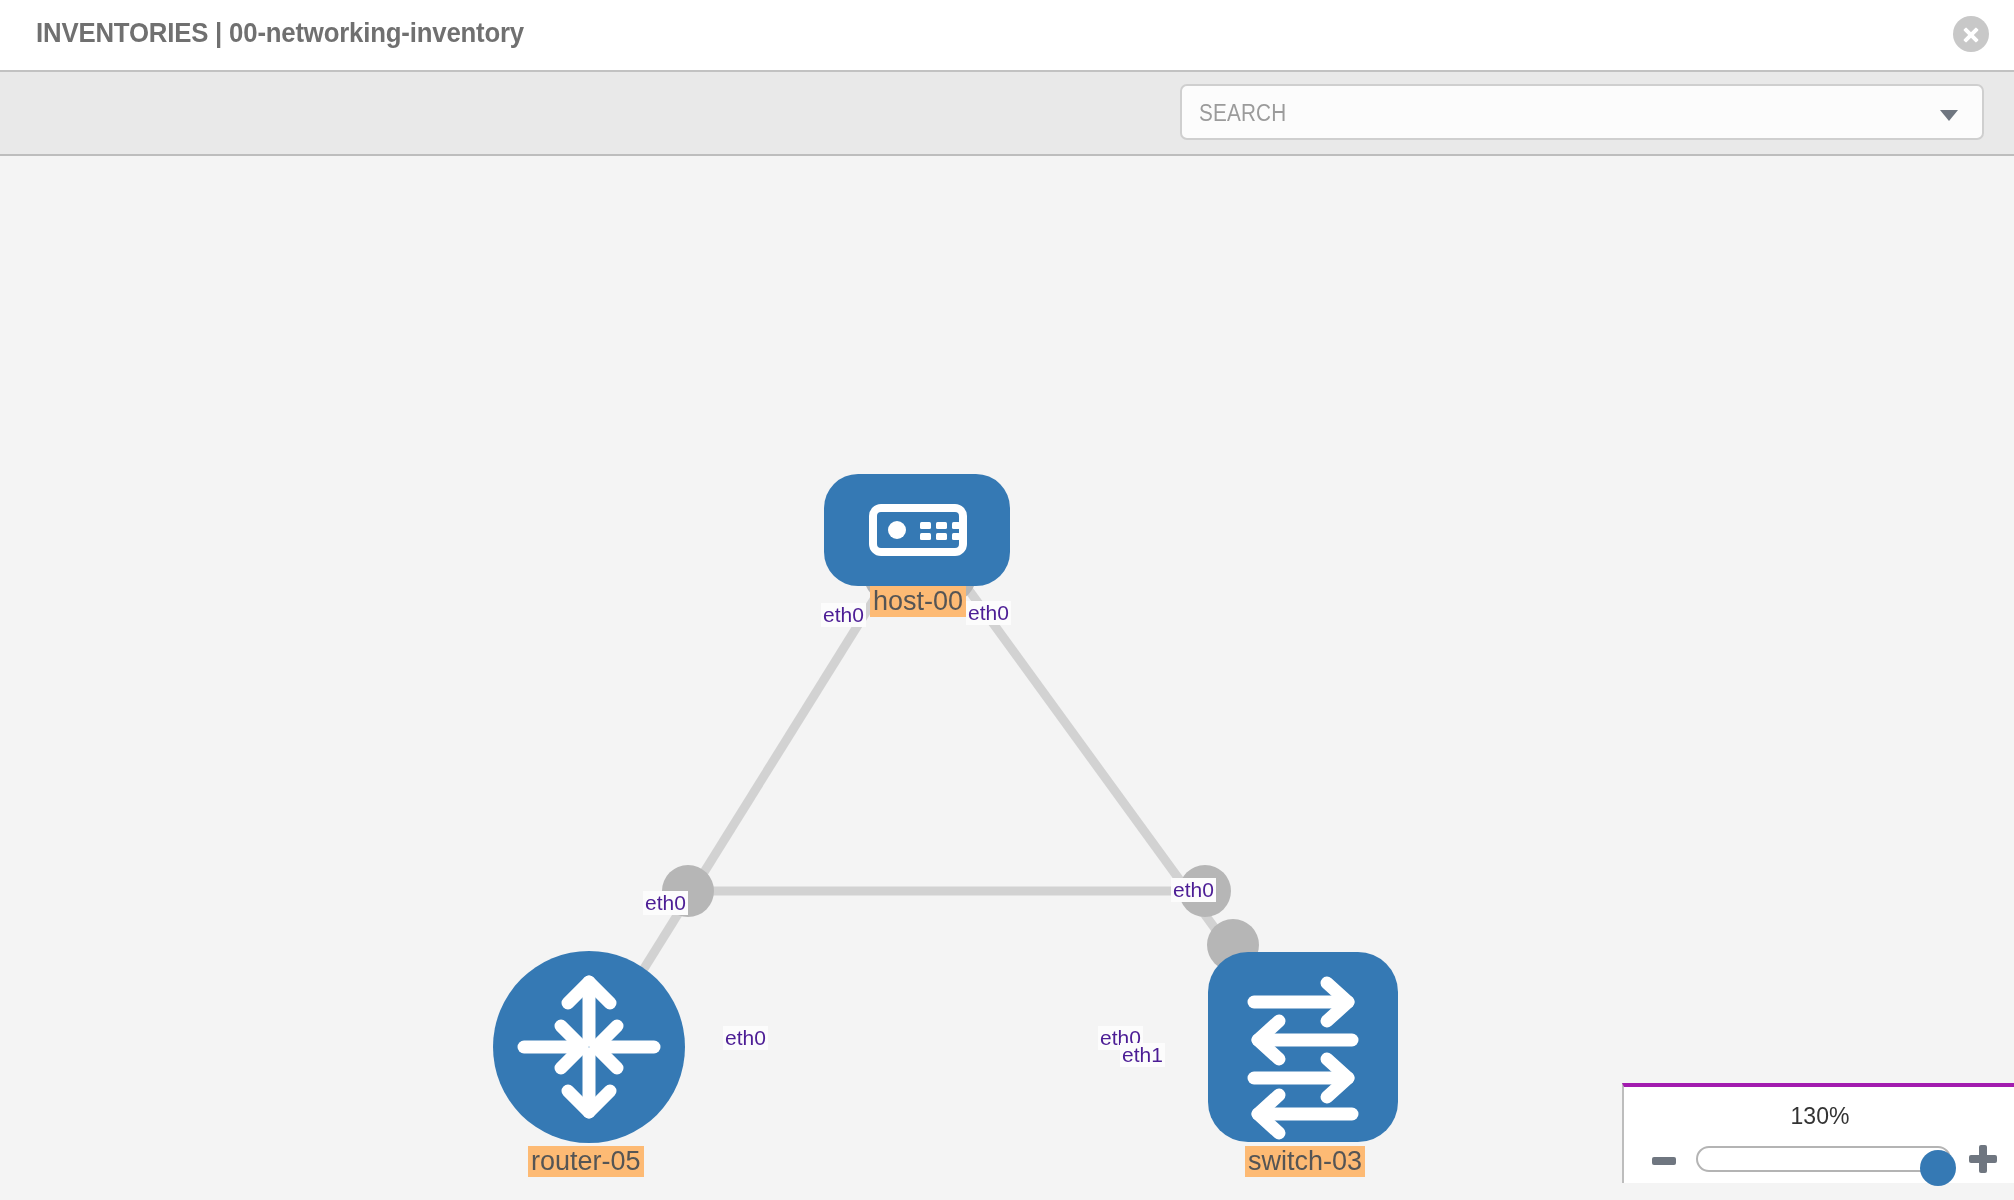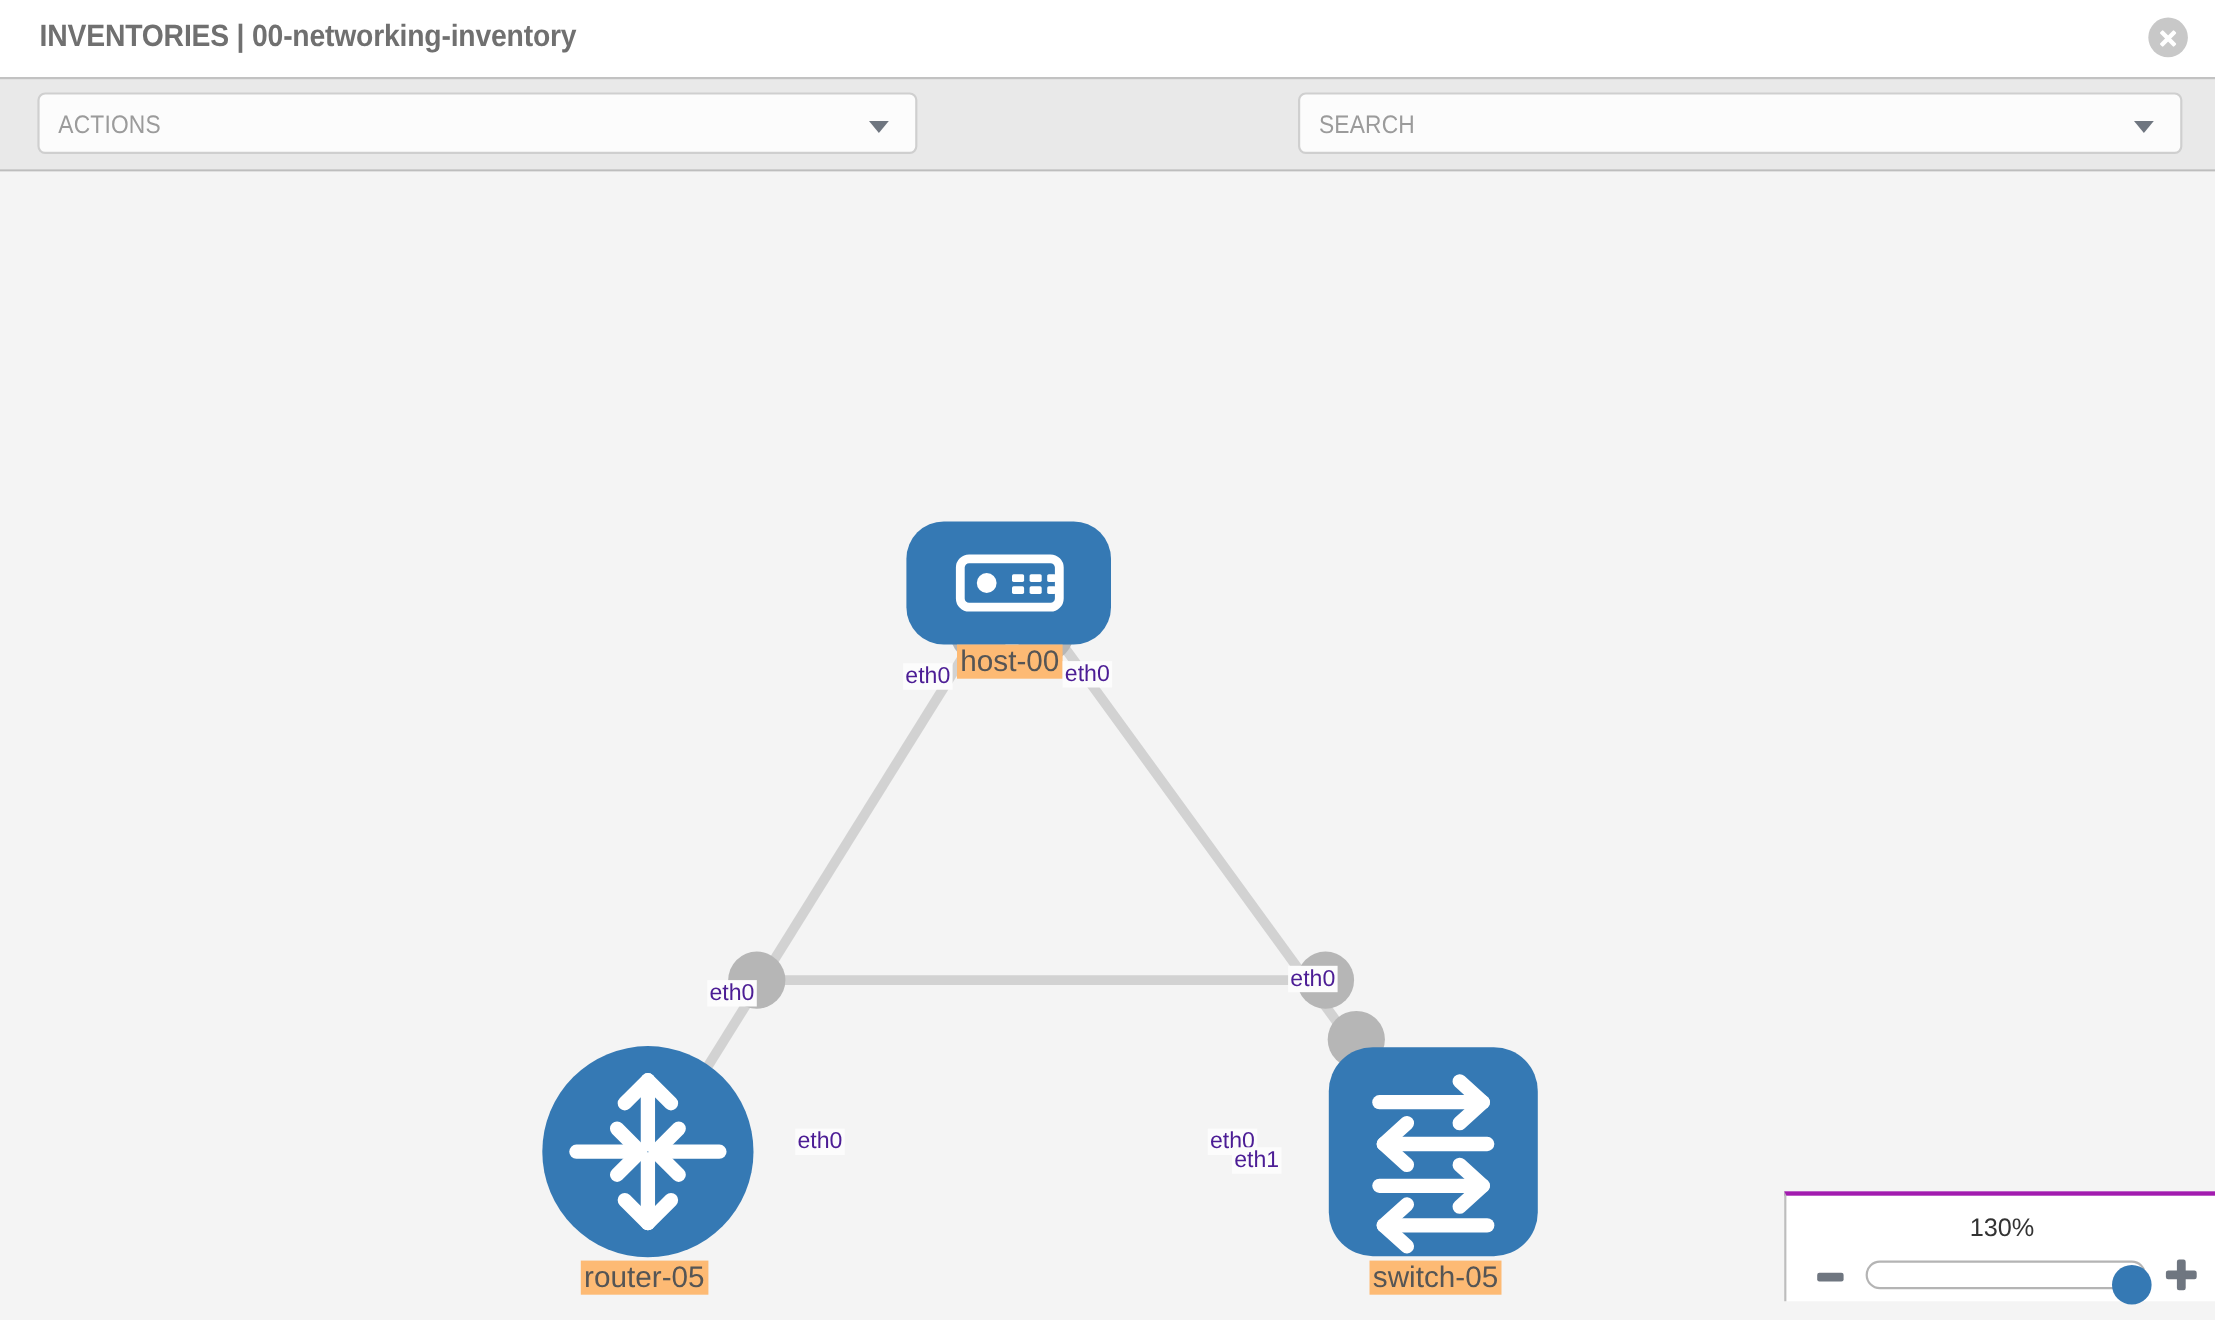--- a/index.html
+++ b/index.html
@@ -256,24 +256,20 @@
   <div class="header">
     <div class="header-title">INVENTORIES | 00-networking-inventory</div>
     <div class="close-btn">
       <span class="x1"></span>
       <span class="x2"></span>
     </div>
   </div>
 
   <div class="toolbar">
 
-    <div class="actions-select">
-      <span class="label">ACTIONS</span>
-      <span class="caret"></span>
-    </div>
 
     <svg class="tool-icon wrench-icon" viewBox="0 0 24 24">
       <path fill="#7d838d" d="M20.1 3.6a5.6 5.6 0 0 0-6.6 6.9L3.4 20.6a1.6 1.6 0 0 0 0 2.3 1.6 1.6 0 0 0 2.3 0L15.8 12.8a5.6 5.6 0 0 0 6.9-6.6l-3.2 3.2-2.9-.8-.8-2.9z"></path>
     </svg>
 
     <svg class="tool-icon key-icon" viewBox="0 0 24 24">
       <path fill="#7d838d" d="M8.5 2.5a5.6 5.6 0 1 0 3.6 9.9l1.6 1.6 1.6-1.6 1.7 1.7 1.5-1.5 1.7 1.7 1.6-1.6-7.7-7.7A5.6 5.6 0 0 0 8.5 2.5zm-.8 2.4a2.5 2.5 0 1 1 0 5 2.5 2.5 0 0 1 0-5z"></path>
     </svg>
 
     <div class="search-select">
@@ -350,21 +346,21 @@
           <polyline points="1327,903 1348,922 1327,941" stroke-linejoin="round"></polyline>
 
           <line x1="1352" y1="958" x2="1258" y2="958"></line>
           <polyline points="1279,939 1258,958 1279,977" stroke-linejoin="round"></polyline>
         </g>
       </g>
     </svg>
 
     <div class="node-label" style="left:870px; top:430px;">host-00</div>
     <div class="node-label" style="left:528px; top:990px;">router-05</div>
-    <div class="node-label" style="left:1245px; top:990px;">switch-05</div>
+    <div class="node-label" style="left:1245px; top:990px;">switch-03</div>
 
     <div class="port-label" style="left:821px; top:447px;">eth0</div>
     <div class="port-label" style="left:966px; top:445px;">eth0</div>
 
     <div class="port-label" style="left:643px; top:735px;">eth0</div>
     <div class="port-label" style="left:723px; top:870px;">eth0</div>
 
     <div class="port-label" style="left:1171px; top:722px;">eth0</div>
 
     <div class="port-label" style="left:1098px; top:870px;">eth0</div>

